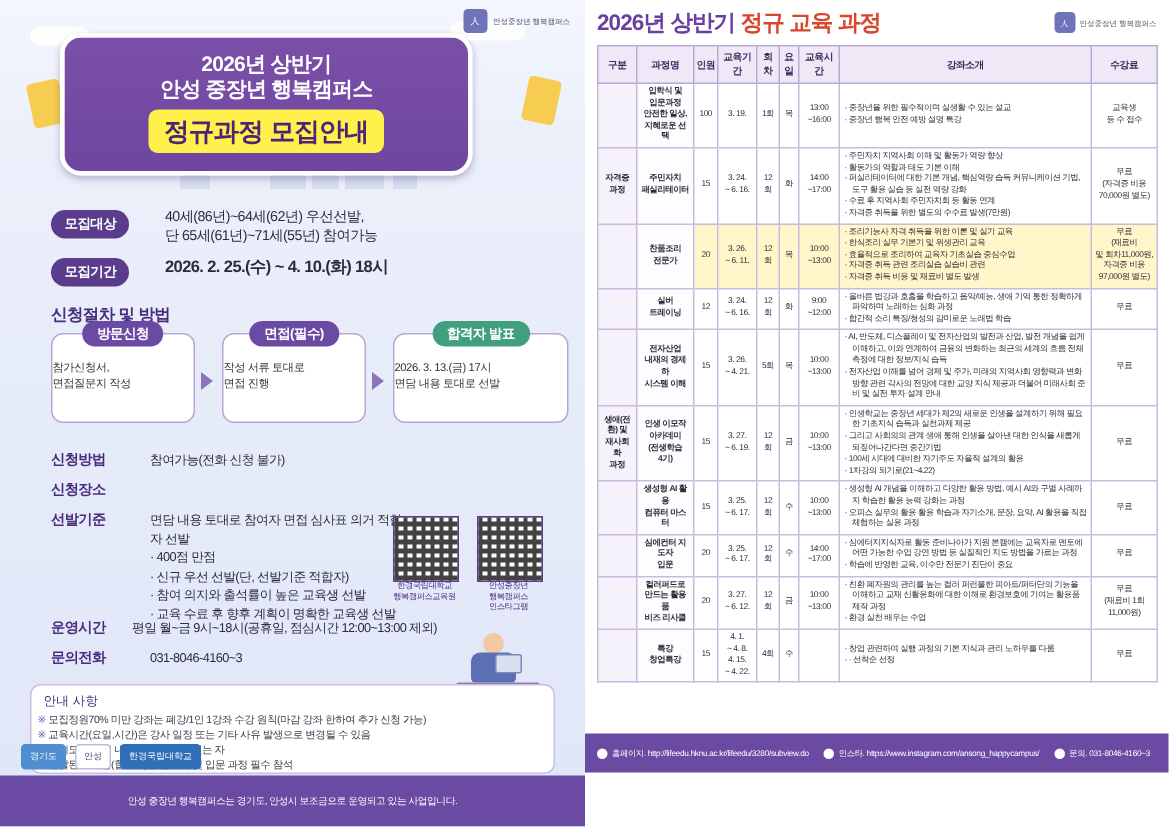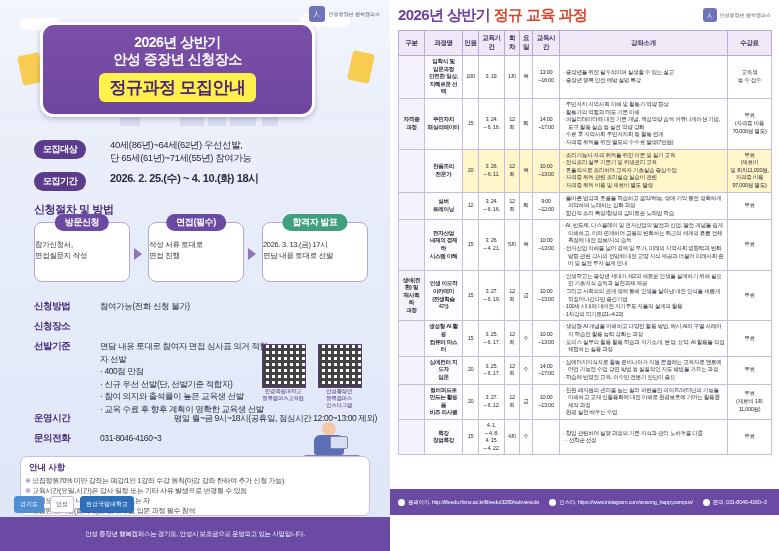--- a/index.html
+++ b/index.html
@@ -90,21 +90,21 @@
   .label-left{
     position:absolute;font-size:9.5px;font-weight:bold;color:#4a2e7d;letter-spacing:-.4px;
   }
   .val-left{position:absolute;font-size:8.5px;color:#2b2b3c;line-height:12.5px;letter-spacing:-.4px;}
 
   .noticebox{
     position:absolute;left:20px;top:456px;width:350px;height:60px;
     background:#ffffff;border:1px solid #c9bde0;border-radius:7px;box-sizing:border-box;
     padding:5px 8px;
   }
-  .noticebox .nb-title{font-size:8.5px;font-weight:bold;color:#4a2e7d;margin-bottom:2px;}
+  .noticebox .nb-title{font-size:8.5px;font-weight:normal;color:#4a2e7d;margin-bottom:2px;}
   .noticebox li{font-size:7px;color:#3a3a4a;line-height:10px;letter-spacing:-.3px;margin-left:-18px;list-style:none;}
   .noticebox li:before{content:"※ ";color:#7a5fb0;}
 
   .qr{
     position:absolute;width:42px;height:42px;background:#fff;border:1px solid #5a3b8c;
   }
   .qr .grid{width:100%;height:100%;
     background-image:
       repeating-linear-gradient(0deg,#222 0 3px,transparent 3px 6px),
       repeating-linear-gradient(90deg,#222 0 3px,transparent 3px 6px);
@@ -195,21 +195,21 @@
     <div class="topbrand">
       <span class="brandmark">人</span>
       <span>안성중장년 행복캠퍼스</span>
     </div>
 
     <div class="deco-ribbon"></div>
     <div class="deco-ribbon2"></div>
 
     <div class="titleblock">
       <div class="t-line1">2026년 상반기</div>
-      <div class="t-line2">안성 중장년 신청장소</div>
+      <div class="t-line2">안성 중장년 행복캠퍼스</div>
       <div class="t-line3">정규과정 모집안내</div>
     </div>
 
     <div class="pill" style="left:34px;top:140px;">모집대상</div>
     <div class="kv-text" style="left:110px;top:138px;width:260px;white-space:pre-line;">40세(86년)~64세(62년) 우선선발,
 단 65세(61년)~71세(55년) 참여가능</div>
 
     <div class="pill" style="left:34px;top:172px;">모집기간</div>
     <div class="kv-text" style="left:110px;top:172px;width:260px;font-weight:bold;font-size:11px;">2026. 2. 25.(수) ~ 4. 10.(화) 18시</div>
 
@@ -222,40 +222,40 @@
     </div>
     <div class="arrow" style="left:134px;"></div>
 
     <div class="flowbox" style="left:148px;width:96px;">
       <div class="flowhdr">면접(필수)</div>
       <div class="flowbody" style="white-space:pre-line;">작성 서류 토대로
 면접 진행</div>
     </div>
     <div class="arrow" style="left:248px;"></div>
 
-    <div class="flowbox" style="left:262px;width:106px;">
+    <div class="flowbox" style="left:262px;width:117px;">
       <div class="flowhdr green">합격자 발표</div>
       <div class="flowbody" style="white-space:pre-line;">2026. 3. 13.(금) 17시
 면담 내용 토대로 선발</div>
     </div>
 
     <div class="label-left" style="left:34px;top:300px;">신청방법</div>
     <div class="val-left" style="left:100px;top:300px;width:265px;white-space:pre-line;">참여가능(전화 신청 불가)</div>
 
     <div class="label-left" style="left:34px;top:320px;">신청장소</div>
 
     <div class="label-left" style="left:34px;top:340px;">선발기준</div>
     <div class="val-left" style="left:100px;top:340px;width:175px;white-space:pre-line;">면담 내용 토대로 참여자 면접 심사표 의거 적합자 선발
 · 400점 만점
 · 신규 우선 선발(단, 선발기준 적합자)
 · 참여 의지와 출석률이 높은 교육생 선발
 · 교육 수료 후 향후 계획이 명확한 교육생 선발</div>
 
     <div class="label-left" style="left:34px;top:412px;">운영시간</div>
-    <div class="val-left" style="left:112px;top:412px;width:265px;white-space:pre-line;text-align:right;">평일 월~금 9시~18시(공휴일, 점심시간 12:00~13:00 제외)</div>
+    <div class="val-left" style="left:88px;top:412px;width:265px;white-space:pre-line;">평일 월~금 9시~18시(공휴일, 점심시간 12:00~13:00 제외)</div>
 
     <div class="label-left" style="left:34px;top:432px;">문의전화</div>
     <div class="val-left" style="left:100px;top:432px;width:265px;white-space:pre-line;">031-8046-4160~3</div>
 
     <div class="qr" style="left:262px;top:344px;">
         <div class="grid"></div>
       </div>
     <div class="qrcap" style="left:253px;top:388px;white-space:pre-line;">한경국립대학교
 행복캠퍼스교육원</div>
 

